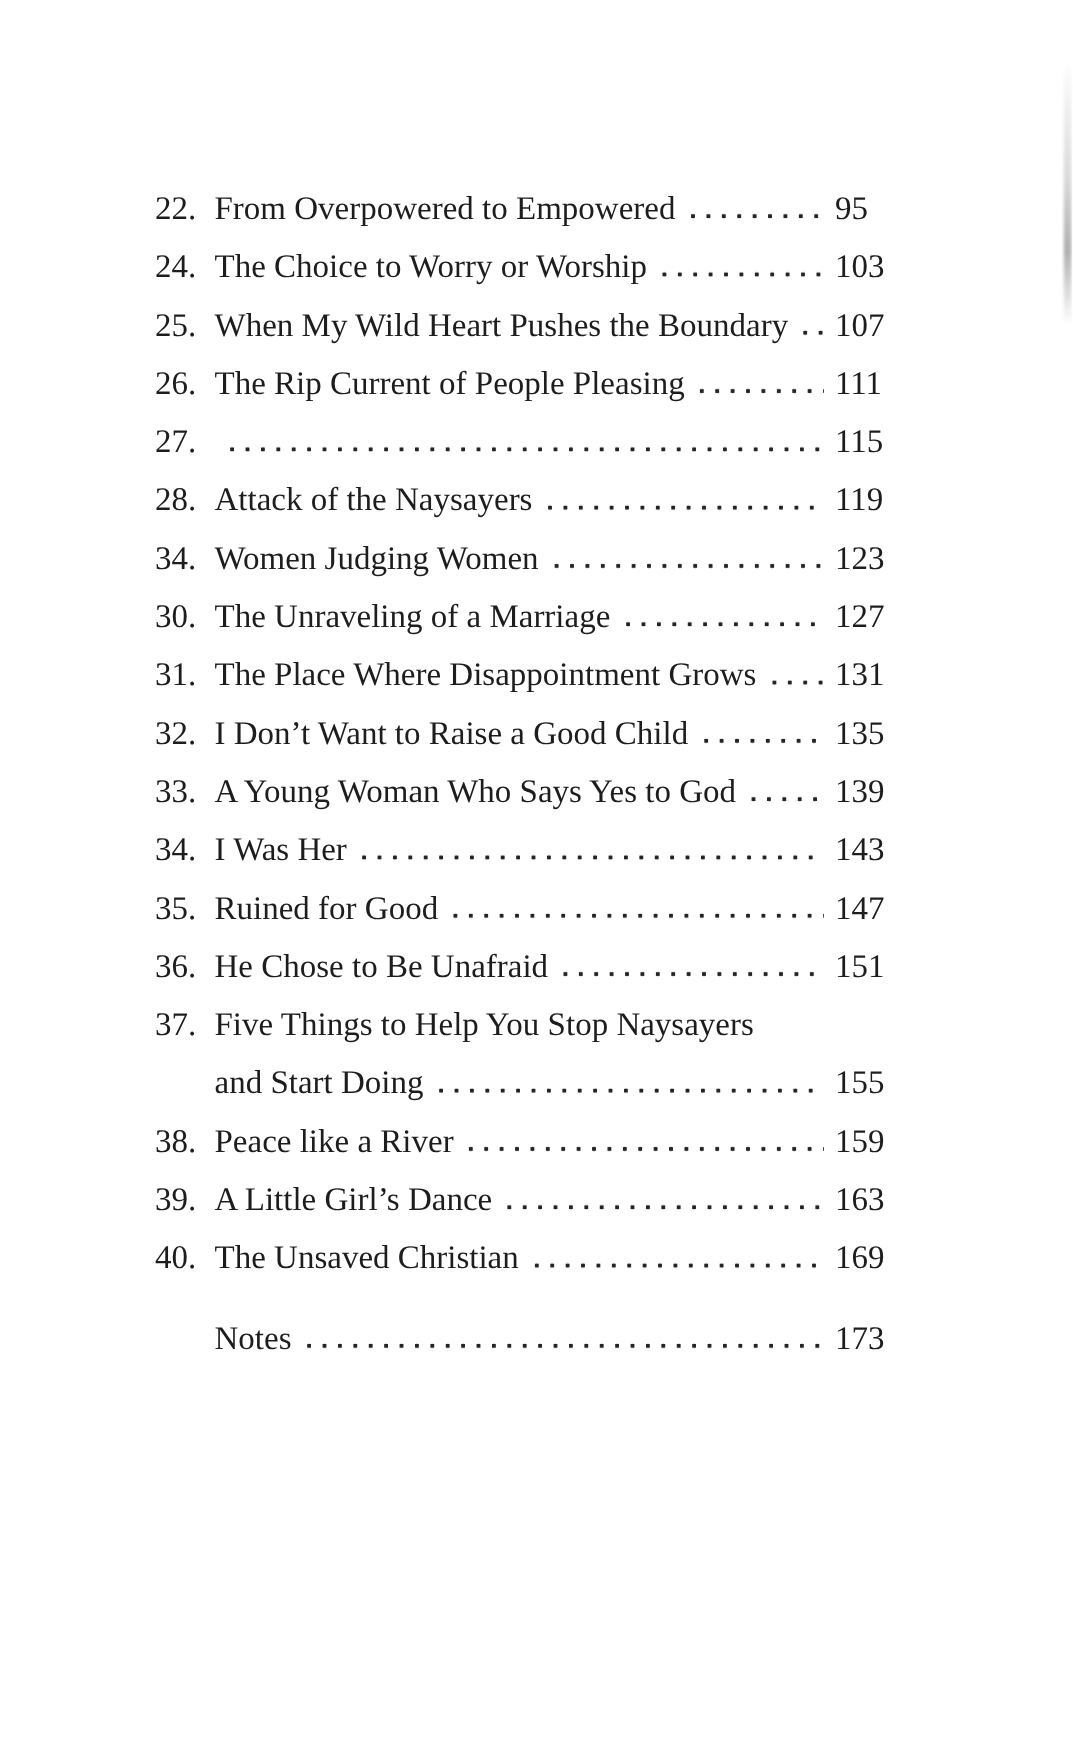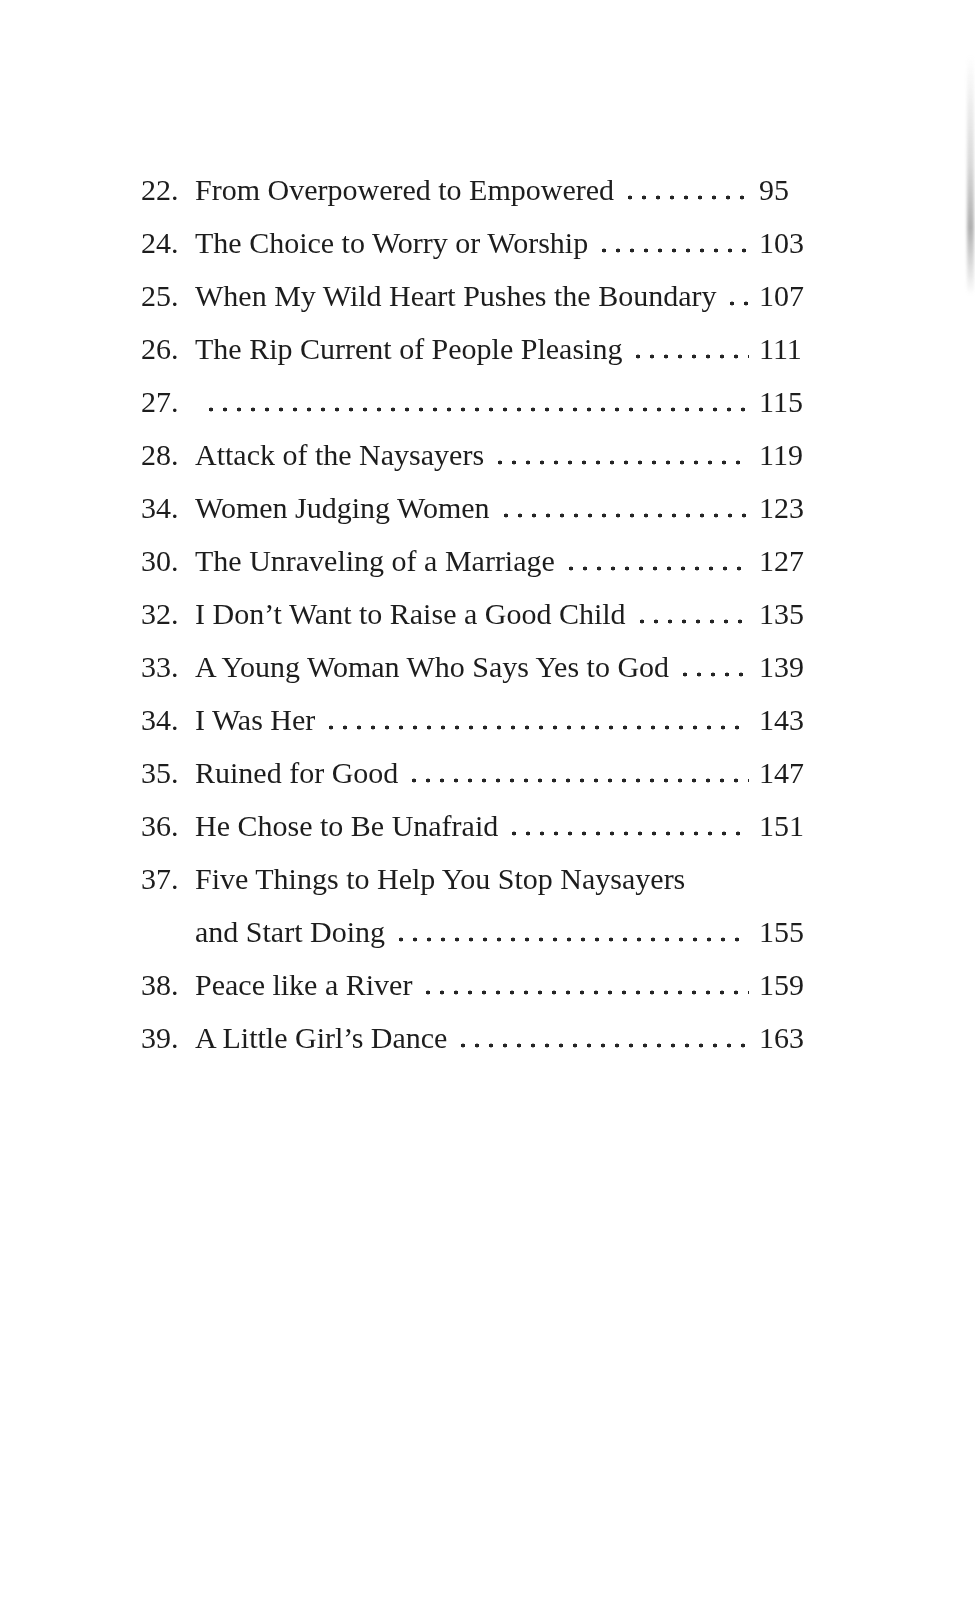--- a/index.html
+++ b/index.html
@@ -129,20 +129,26 @@
       <span class="pagenum">123</span>
     </div>
 
     <div class="toc-row">
       <span class="num">30.</span>
       <span class="title">The Unraveling of a Marriage</span>
       <span class="dots"></span>
       <span class="pagenum">127</span>
     </div>
 
+    <div class="toc-row">
+      <span class="num">31.</span>
+      <span class="title">The Place Where Disappointment Grows</span>
+      <span class="dots"></span>
+      <span class="pagenum">131</span>
+    </div>
 
     <div class="toc-row">
       <span class="num">32.</span>
       <span class="title">I Don’t Want to Raise a Good Child</span>
       <span class="dots"></span>
       <span class="pagenum">135</span>
     </div>
 
     <div class="toc-row">
       <span class="num">33.</span>
@@ -191,16 +197,28 @@
       <span class="pagenum">159</span>
     </div>
 
     <div class="toc-row">
       <span class="num">39.</span>
       <span class="title">A Little Girl’s Dance</span>
       <span class="dots"></span>
       <span class="pagenum">163</span>
     </div>
 
-
+    <div class="toc-row">
+      <span class="num">40.</span>
+      <span class="title">The Unsaved Christian</span>
+      <span class="dots"></span>
+      <span class="pagenum">169</span>
+    </div>
+
+    <div class="toc-row notes-row">
+      <span class="num"></span>
+      <span class="title">Notes</span>
+      <span class="dots"></span>
+      <span class="pagenum">173</span>
+    </div>
 
   </div>
 </div>
 
 </body></html>

